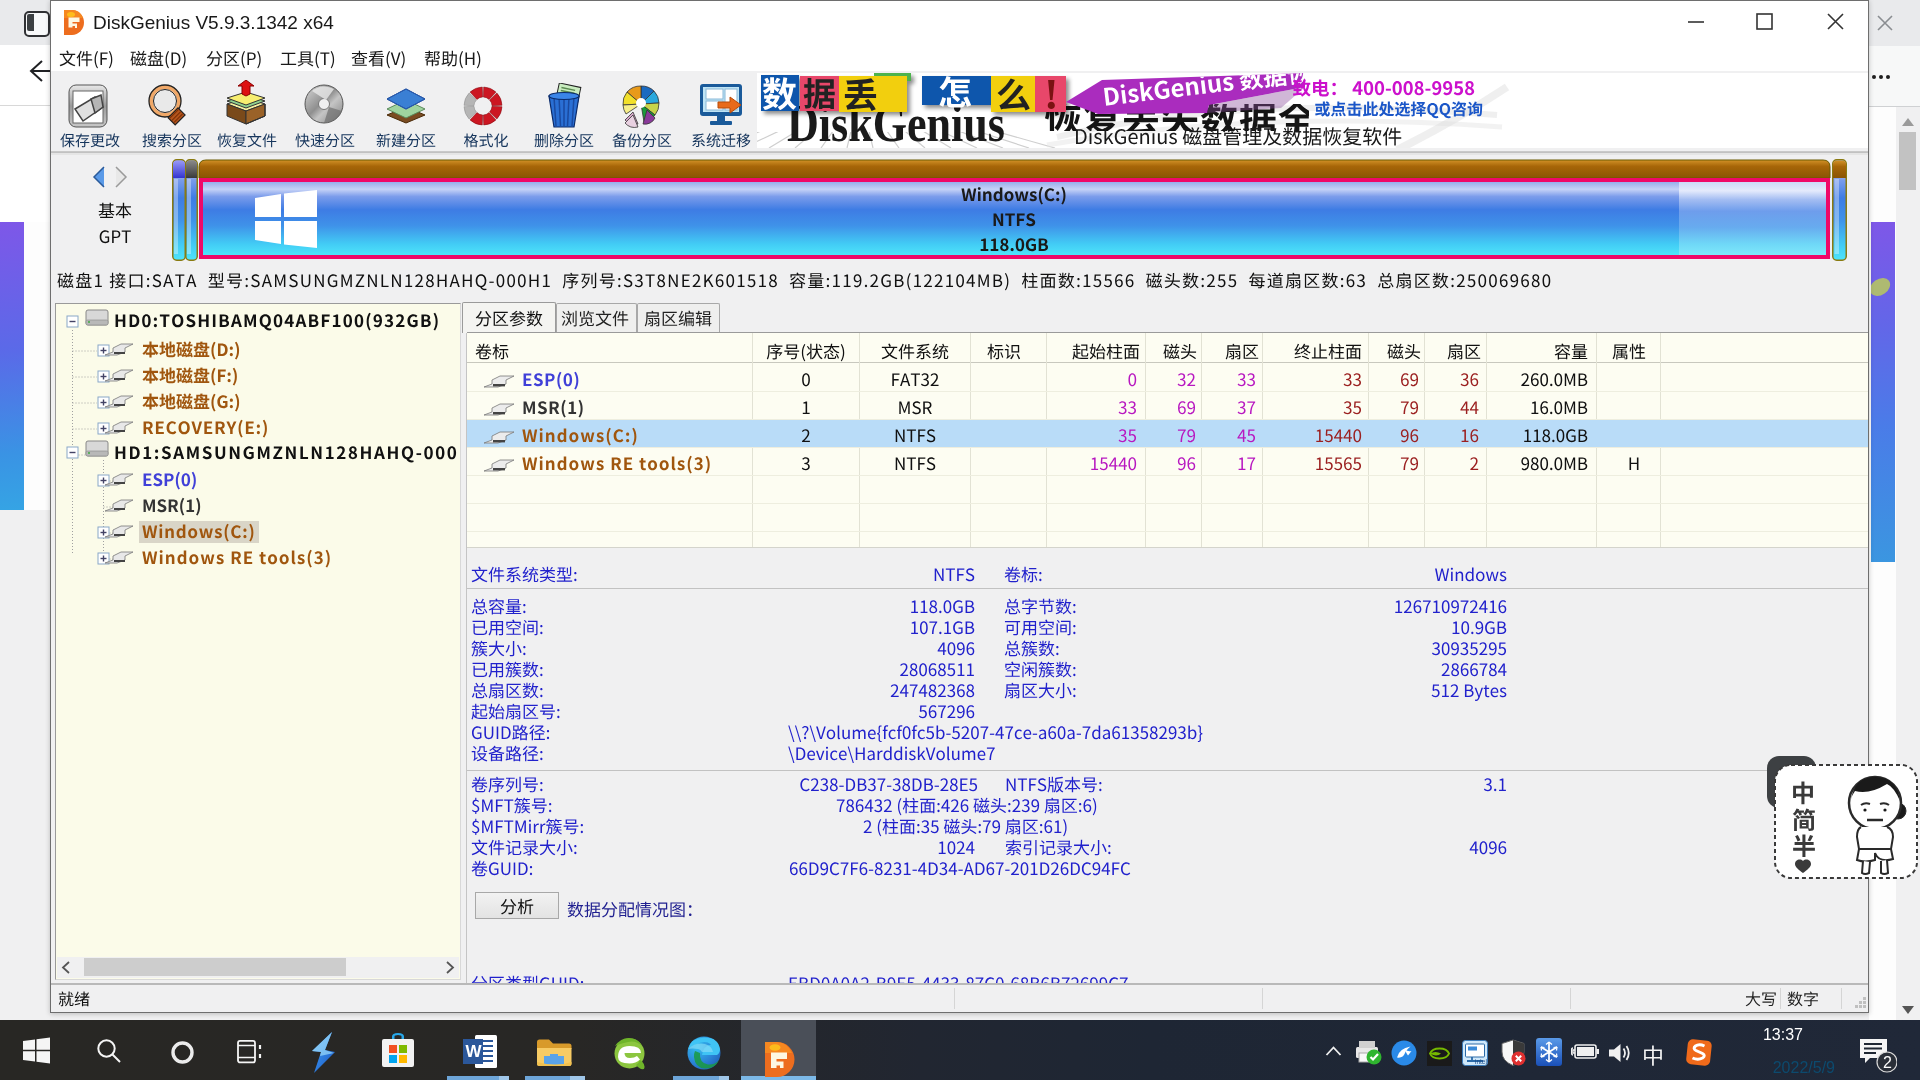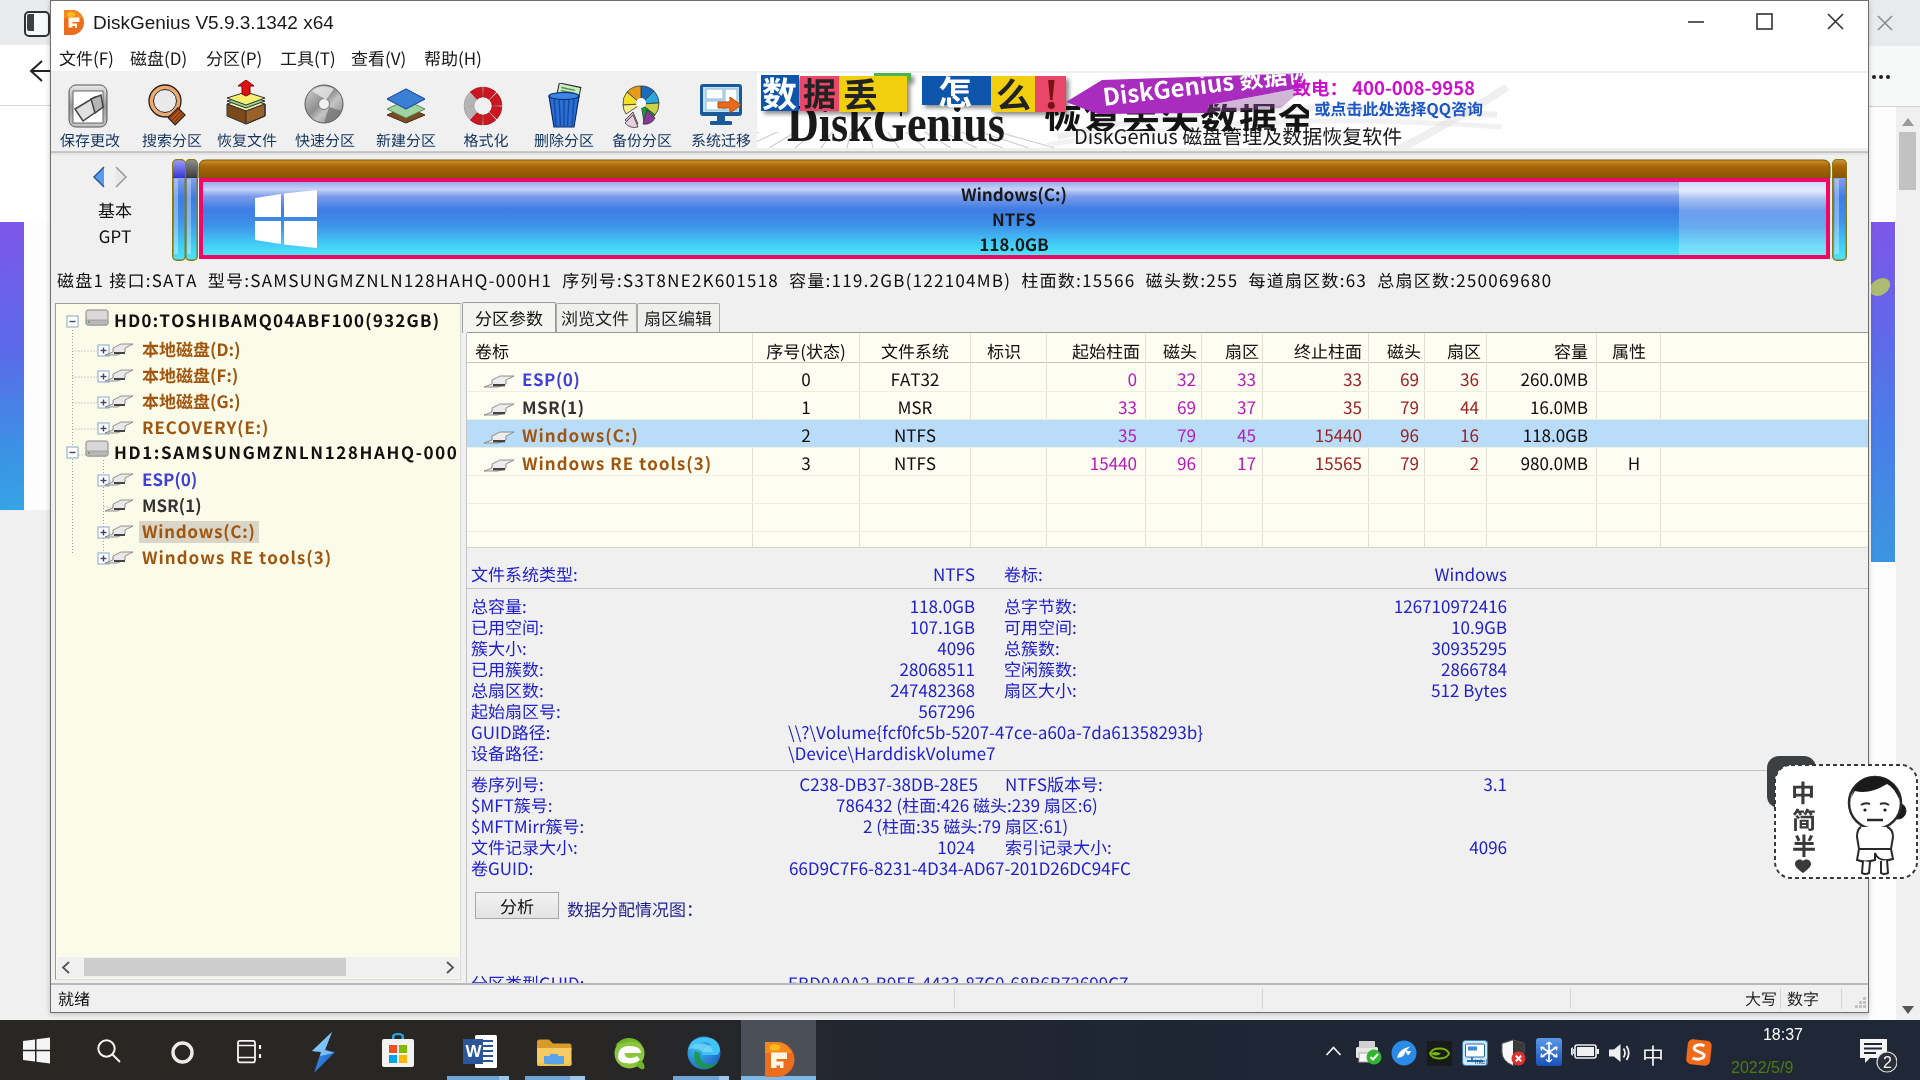--- a/index.html
+++ b/index.html
@@ -870,22 +870,22 @@
 <svg style="position:absolute;left:1686px;top:1039px" width="27" height="28" viewBox="0 0 27 28">
     <rect x="1" y="1" width="24" height="25" rx="5" fill="#f06a1a" transform="rotate(6 13 13)"></rect>
     <path d="M18.5 7 Q13 4.5 9.5 7 Q6.5 9.5 10 11.5 L16.5 14.5 Q20 16.5 16.5 19 Q12 21.5 6.5 19" stroke="#fff" stroke-width="3" fill="none"></path>
   </svg>
 <svg style="position:absolute;left:1859px;top:1038px" width="38" height="36" viewBox="0 0 38 36">
     <path d="M1 1 H28 V20 H11 L6 25 V20 H1 Z" fill="#f5f5f5"></path>
     <path d="M5 6 h18 M5 10.5 h18 M5 15 h12" stroke="#1f2733" stroke-width="2"></path>
     <circle cx="28" cy="24" r="10" fill="#2a2f38" stroke="#dadada" stroke-width="1.2"></circle>
     <text x="24" y="30" font-size="16" fill="#fff" font-family="Liberation Sans">2</text>
   </svg>
-<div style="position:absolute;left:1738px;top:1026px;width:90px;height:18px;text-align:center;font-size:16px;font-family:'Liberation Sans';color:#fff">18:37</div>
-<div style="position:absolute;left:1731px;top:1059px;width:104px;height:18px;text-align:left;font-size:16px;font-family:'Liberation Sans';color:#4d7c0f">2022/5/9</div>
+<div style="position:absolute;left:1738px;top:1026px;width:90px;height:18px;text-align:center;font-size:16px;font-family:'Liberation Sans';color:#fff">13:37</div>
+<div style="position:absolute;left:1731px;top:1059px;width:104px;height:18px;text-align:right;font-size:16px;font-family:'Liberation Sans';color:#0c4a6e">2022/5/9</div>
 <div style="position:absolute;left:93px;top:12px;font-size:19px;font-family:'Liberation Sans';color:#191919">DiskGenius V5.9.3.1342 x64</div>
 <div style="position:absolute;left:467px;top:965px;width:1401px;height:18px;overflow:hidden"><svg width="1401" height="18" viewBox="0 0 1401 18">
       <g transform="translate(4,25) scale(0.017000,-0.017000)" fill="#2121cc">
         <use href="#r5206" x="0"></use>
         <use href="#r533a" x="1000"></use>
         <use href="#r7c7b" x="2000"></use>
         <use href="#r578b" x="3000"></use>
         <use href="#r47" x="4000"></use>
         <use href="#r55" x="4689"></use>
         <use href="#r49" x="5410"></use>

